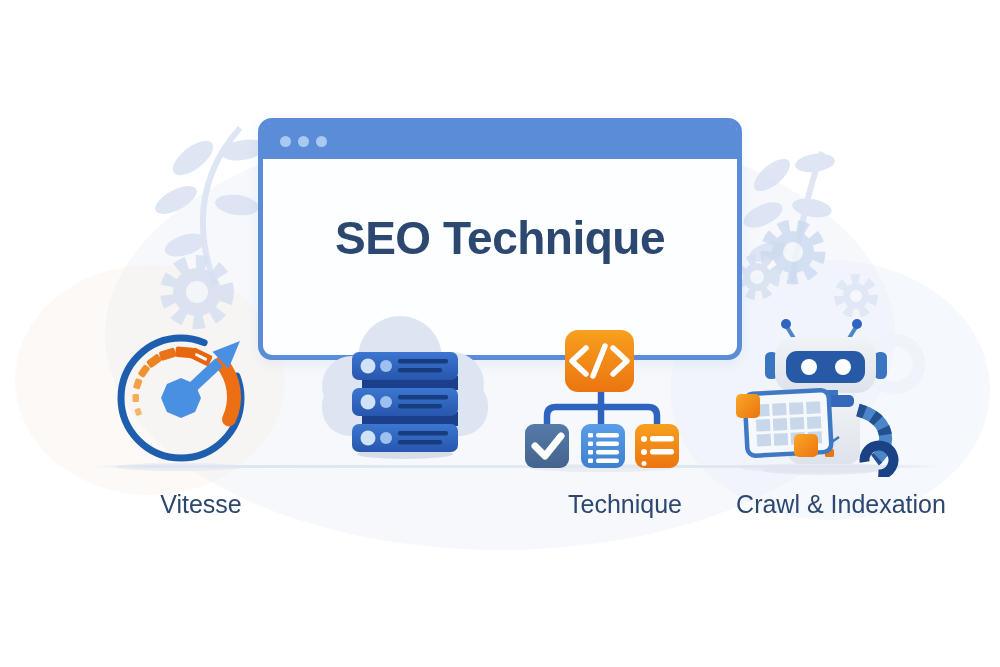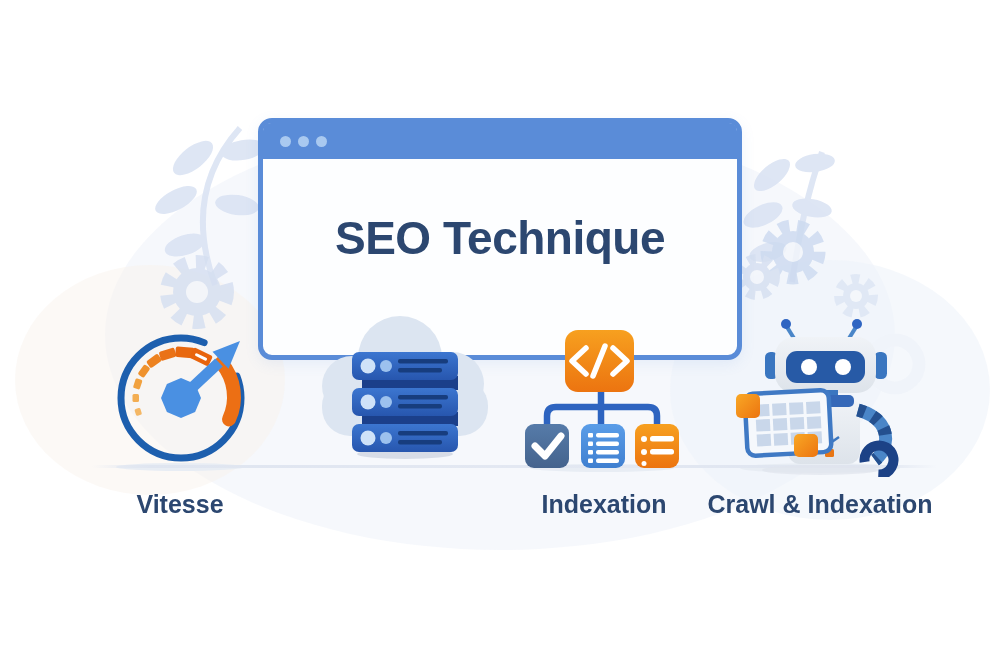--- a/index.html
+++ b/index.html
@@ -25,21 +25,21 @@
 
   
   .icon-abs { position:absolute; z-index:3; }
   #speedometer { left:105px; top:322px; }
   #serverstack { left:300px; top:298px; }
   #sitemap     { left:512px; top:318px; }
   #robot       { left:722px; top:310px; }
 
   
   .pillar-label { position:absolute; top:490px; transform:translateX(-50%); z-index:3;
-                  font-size:25px; font-weight:700; color:#2c4770; white-space:nowrap; }
+                  font-size:25px; font-weight:400; color:#2c4770; white-space:nowrap;margin-left:21px; }
   #label-0 { left:180px; }
   #label-1 { left:401px; }
   #label-2 { left:604px; }
   #label-3 { left:820px; }
 </style>
 </head>
 <body>
 
 <div id="canvas">
 
@@ -310,16 +310,16 @@
           <rect x="51" y="123" width="14" height="12"></rect>
           <rect x="68" y="123" width="14" height="12"></rect>
           <rect x="85" y="123" width="14" height="12"></rect>
       </g>
     </g>
     <rect x="14" y="84" width="24" height="24" rx="5" fill="url(#org2)"></rect>
     <rect x="72" y="124" width="24" height="23" rx="5" fill="url(#org2)"></rect>
   </svg>
 
   <div id="label-0" class="pillar-label">Vitesse</div>
-  <div id="label-2" class="pillar-label">Indexation</div>
+  <div id="label-2" class="pillar-label">Technique</div>
   <div id="label-3" class="pillar-label">Crawl &amp; Indexation</div>
 
 </div>
 
 </body></html>

